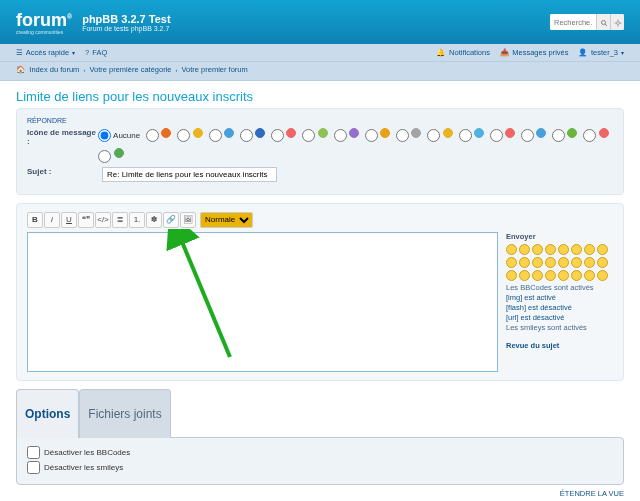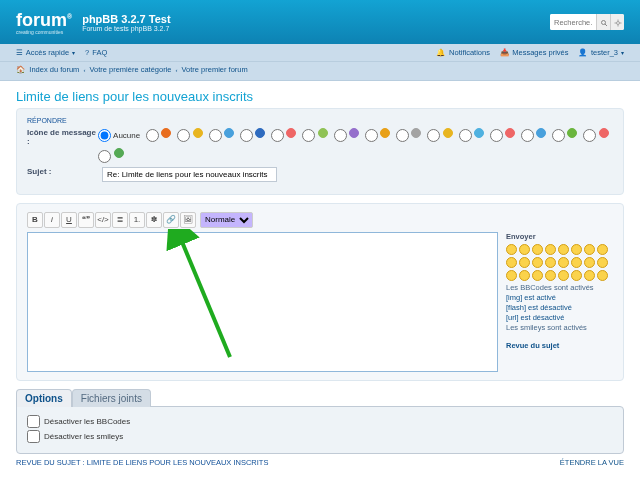--- a/index.html
+++ b/index.html
@@ -28,32 +28,32 @@
   .panel.light{background:#f4f7fa}
   .resp-label{font-size:7px;color:#115098;text-transform:uppercase;margin-bottom:4px}
   .form-row{display:flex;align-items:flex-start;margin-bottom:4px;font-size:8px}
   .form-label{width:75px;color:#425067;font-weight:bold}
   .icon-radio{display:flex;gap:6px;align-items:center;flex-wrap:wrap;color:#333}
   .icon-radio input[type=radio]{margin:0;vertical-align:middle}
   .post-dot{width:10px;height:10px;border-radius:50%;display:inline-block;border:1px solid #888}
   .subject-input{border:1px solid #bfc9d4;padding:2px 4px;font-size:8px;width:175px;background:#fff}
   .toolbar{display:flex;gap:1px;margin-bottom:4px;align-items:center}
   .tb-btn{background:#fafafa;border:1px solid #ccc;border-radius:2px;width:16px;height:16px;font-size:8px;display:flex;align-items:center;justify-content:center;color:#444;cursor:pointer}
-  .tb-sel{height:16px;font-size:8px;border:1px solid #ccc;border-radius:2px;background:#c4b5fd;margin-left:3px}
+  .tb-sel{height:16px;font-size:8px;border:1px solid #ccc;border-radius:2px;background:#eab308;margin-left:3px}
   .editor-wrap{display:flex;gap:8px}
   .editor{flex:1;border:1px solid #8fb7da;background:#fff;height:140px;padding:4px;font-size:8px;resize:none;outline:none}
   .sidepanel{width:107px;font-size:7.5px;color:#425067}
   .smiley-row{display:flex;gap:2px;margin-bottom:2px}
   .smiley{width:11px;height:11px;border-radius:50%;background:#fbd34b;display:inline-block;border:1px solid #d4a017;position:relative}
   .hint{color:#4a6a8a;line-height:1.35;}
   .revue{color:#10538b;margin-top:8px;font-weight:bold;cursor:pointer}
   .btn-row{text-align:center;margin:6px 0}
   .btn{background:#fafafa;border:1px solid #bbb;border-radius:2px;padding:2px 7px;font-size:8px;cursor:pointer;color:#333}
   .tabs{display:flex;gap:0;margin-bottom:-1px}
-  .tab{background:#eceff3;border:1px solid #c0cad5;border-bottom:none;border-radius:4px 4px 0 0;padding:3px 8px;font-size:10px;color:#10538b;cursor:pointer;font-weight:bold}
+  .tab{background:#eceff3;border:1px solid #c0cad5;border-bottom:none;border-radius:4px 4px 0 0;padding:17px 8px;font-size:12px;color:#10538b;cursor:pointer;font-weight:bold}
   .tab.inactive{background:#d4dde6;color:#536a81;font-weight:normal}
   .opt-panel{background:#eef3f7;border:1px solid #c0cad5;border-radius:0 4px 4px 4px;padding:8px 10px}
   .chk-row{display:flex;align-items:center;gap:4px;font-size:8px;color:#333;margin-bottom:2px}
   .chk-row input[type=checkbox]{margin:0}
   .revue-bar{font-size:7.5px;color:#115098;padding:4px 0;display:flex}
   .revue-bar .r-right{margin-left:auto;color:#10538b;cursor:pointer}
   .arrow{position:absolute;pointer-events:none}
   .side-title{font-weight:bold;margin-bottom:3px}
   .chev{font-size:6px;color:#10538b}
 </style>
@@ -252,19 +252,18 @@
             <span>Désactiver les BBCodes</span>
           </label>
         <label class="chk-row">
             <input type="checkbox" style=""> 
             <span>Désactiver les smileys</span>
           </label>
       </div>
     </div>
 
     <div class="revue-bar">
-      <span><span>REVUE DU SUJET :</span> <span>LIMITE DE LIENS POUR LES NOUVEAUX INSCRITS</span></span>
       <span class="r-right">ÉTENDRE LA VUE</span>
     </div>
 
   </div>
 
 </div>
 
 </body></html>

